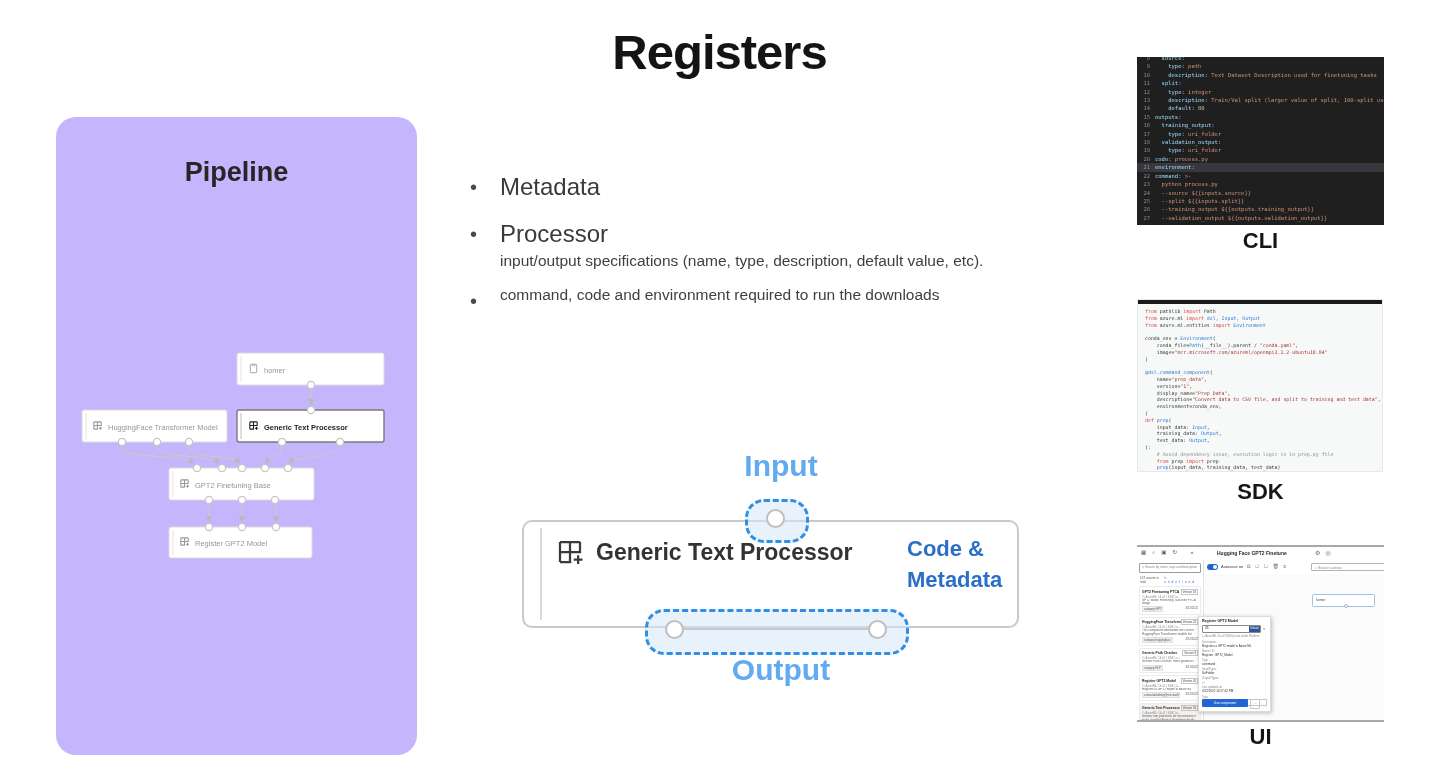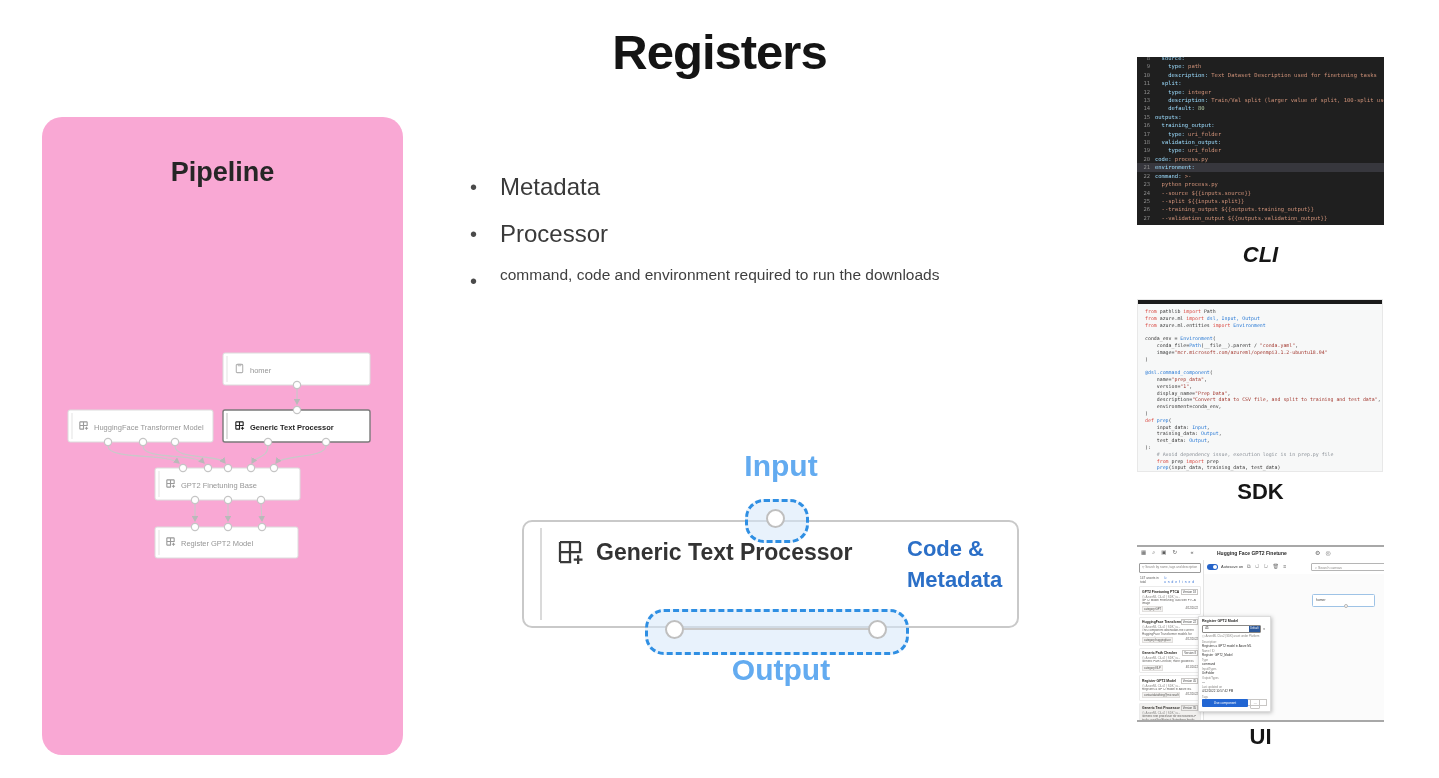--- a/index.html
+++ b/index.html
@@ -5,22 +5,22 @@
   html,body{margin:0;padding:0;}
   body{width:1439px;height:778px;position:relative;background:#ffffff;overflow:hidden;
        font-family:"Liberation Sans",sans-serif;color:#222;}
   .abs{position:absolute;}
 
   
   #page-title{position:absolute;top:24px;left:0;width:100%;text-align:center;
     font-size:49px;font-weight:700;letter-spacing:-1px;color:#141414;margin:0;}
 
   
-  #pipeline-panel{position:absolute;left:42px;top:117px;width:361px;height:638px;
-    background:#f9a8d4;border-radius:20px;}
+  #pipeline-panel{position:absolute;left:56px;top:117px;width:361px;height:638px;
+    background:#c4b5fd;border-radius:20px;}
   #pipeline-title{position:absolute;top:40px;left:0;width:100%;text-align:center;
     font-size:27px;font-weight:700;color:#262626;margin:0;}
   #pipeline-svg{position:absolute;left:0;top:0;width:361px;height:638px;}
   #pipeline-svg text{font-size:7.5px;fill:#969696;}
   #pipeline-svg text.bold{font-weight:700;fill:#1f1f1f;}
   #pipeline-svg .node{fill:#ffffff;stroke:#dcdcdc;stroke-width:1;}
   #pipeline-svg .node.hot{stroke:#7a7a7a;stroke-width:1.4;}
   #pipeline-svg .edge{fill:none;stroke:#c9c9c9;stroke-width:1.1;}
   #pipeline-svg .port{fill:#fff;stroke:#c5c5c5;stroke-width:1.2;}
   #pipeline-svg .accent{stroke:#e3e3e3;stroke-width:1;}
@@ -52,21 +52,21 @@
     border-top:2px solid #c9c9c9;z-index:2;}
   .big-port{position:absolute;width:15px;height:15px;border:2.5px solid #bfbfbf;border-radius:50%;
     background:#fff;z-index:3;}
   #port-top{left:766px;top:509px;}
   #port-b1{left:665px;top:620px;}
   #port-b2{left:868px;top:620px;}
 
   
   .shot-label{position:absolute;left:1137px;width:247px;text-align:center;
     font-size:22px;font-weight:700;color:#161616;}
-  #cli-label{top:242px;font-style:italic;} #sdk-label{top:479px;} #ui-label{top:724px;}
+  #cli-label{top:228px;} #sdk-label{top:479px;} #ui-label{top:724px;}
 
   
   #cli-shot{position:absolute;left:1137px;top:57px;width:247px;height:168px;
     background:#1f1f1f;overflow:hidden;}
   #cli-code{margin-top:-3px;font-family:"DejaVu Sans Mono",monospace;font-size:5.5px;line-height:8.4px;}
   .crow{display:flex;white-space:pre;}
   .crow.hl{background:#37373d;}
   .crow .ln{width:13px;text-align:right;padding-right:5px;color:#8a8a8a;flex:none;}
   .crow .k{color:#9cdcfe;} .crow .v{color:#ce9178;} .crow .n{color:#b5cea8;} .crow .p{color:#d4d4d4;}
 
@@ -228,20 +228,21 @@
       <li class="bullet-item">
         <span class="dot">•</span>
         <div class="bw">
           <div class="bh">Metadata</div>
         </div>
       </li>
       <li class="bullet-item">
         <span class="dot">•</span>
         <div class="bw">
           <div class="bh">Processor</div>
+          <div class="bd">input/output specifications (name, type, description, default value, etc).</div>
         </div>
       </li>
       <li class="bullet-item">
         <span class="dot">•</span>
         <div class="bw">
           <div class="bd">command, code and environment required to run the downloads</div>
         </div>
       </li>
     </ul>
 

